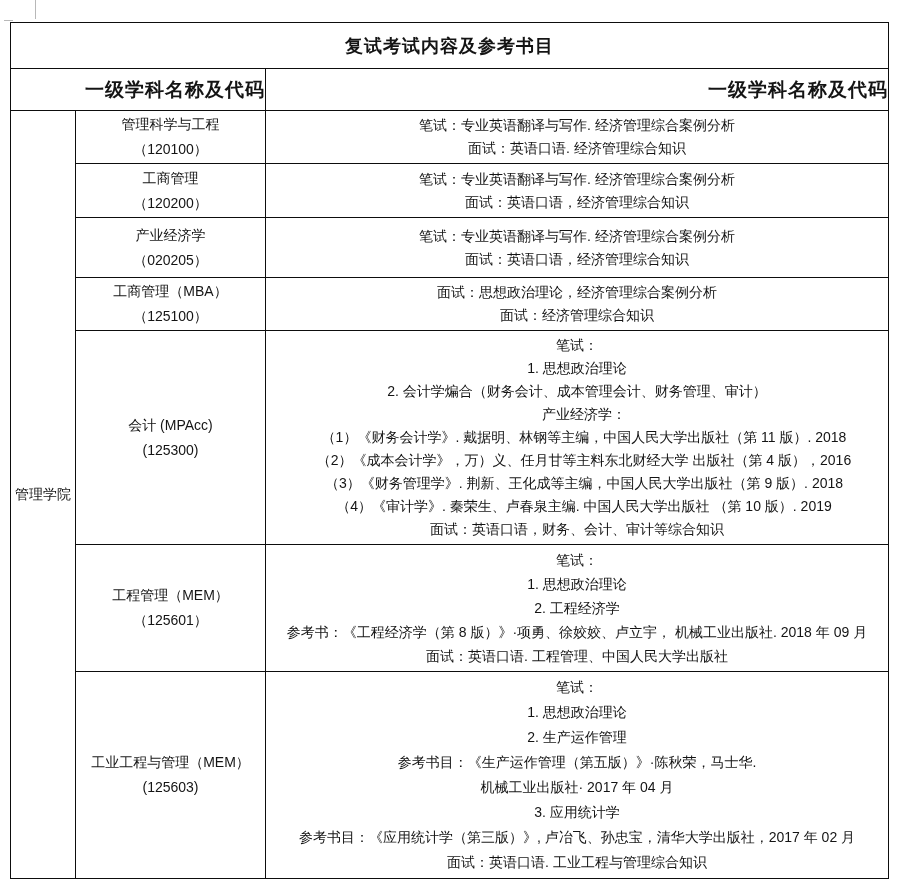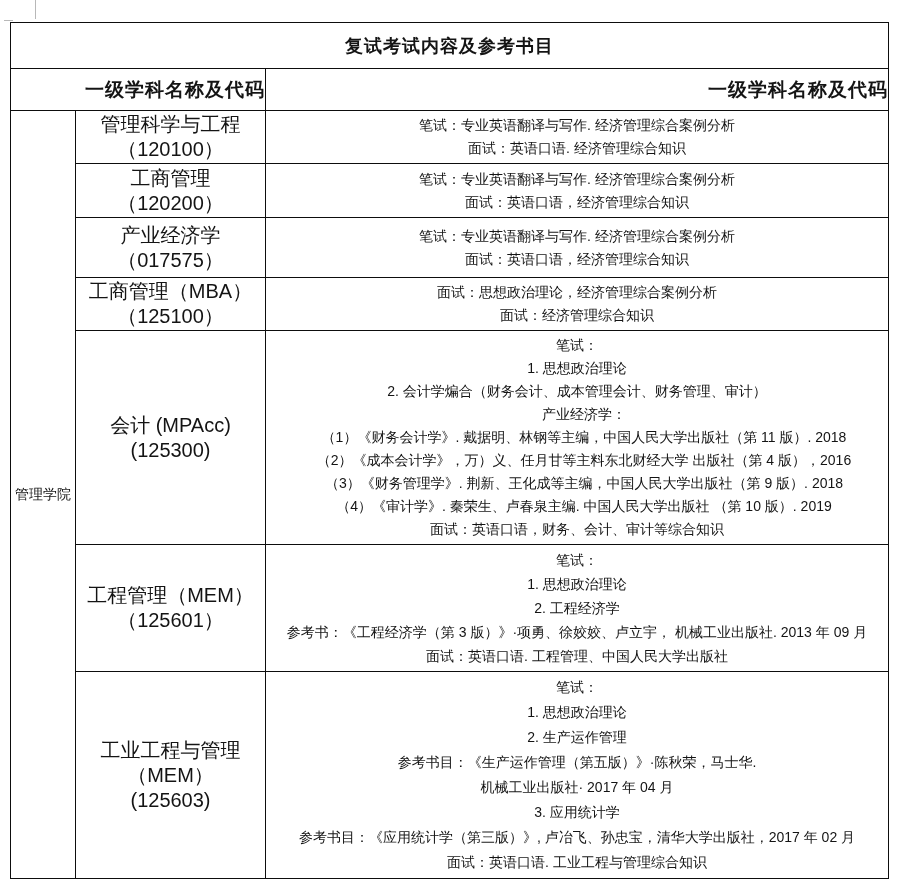--- a/index.html
+++ b/index.html
@@ -47,21 +47,21 @@
     font-size: 19px;
     letter-spacing: 1px;
   }
   .college-cell {
     text-align: center;
     font-size: 14px;
     padding: 0 1px;
   }
   .name-cell {
     text-align: center;
-    font-size: 20px;
+    font-size: 14px;
     line-height: 25px;
     vertical-align: middle;
   }
   .content-cell {
     font-size: 14px;
     padding: 3px 5px;
     vertical-align: middle;
   }
   .content-cell .content-line {
     line-height: 23px;
@@ -113,21 +113,21 @@
       </td>
       <td class="content-cell">
             <div class="content-line">笔试：专业英语翻译与写作. 经济管理综合案例分析</div>
             <div class="content-line">面试：英语口语，经济管理综合知识</div>
           </td>
     </tr>
 
     <tr style="height:60px" class="r3">
       <td class="name-cell">
         <div>产业经济学</div>
-        <div>（017575）</div>
+        <div>（020205）</div>
       </td>
       <td class="content-cell">
             <div class="content-line">笔试：专业英语翻译与写作. 经济管理综合案例分析</div>
             <div class="content-line">面试：英语口语，经济管理综合知识</div>
           </td>
     </tr>
 
     <tr style="height:51px" class="r4">
       <td class="name-cell">
         <div>工商管理（MBA）</div>
@@ -159,21 +159,21 @@
 
     <tr style="height:123px" class="r6">
       <td class="name-cell">
         <div>工程管理（MEM）</div>
         <div>（125601）</div>
       </td>
       <td class="content-cell">
             <div class="content-line">笔试：</div>
             <div class="content-line">1. 思想政治理论</div>
             <div class="content-line">2. 工程经济学</div>
-            <div class="content-line">参考书：《工程经济学（第 3 版）》·项勇、徐姣姣、卢立宇， 机械工业出版社. 2013 年 09 月</div>
+            <div class="content-line">参考书：《工程经济学（第 8 版）》·项勇、徐姣姣、卢立宇， 机械工业出版社. 2018 年 09 月</div>
             <div class="content-line">面试：英语口语. 工程管理、中国人民大学出版社</div>
           </td>
     </tr>
 
     <tr style="height:207px" class="r7">
       <td class="name-cell">
         <div>工业工程与管理（MEM）</div>
         <div>(125603)</div>
       </td>
       <td class="content-cell">

